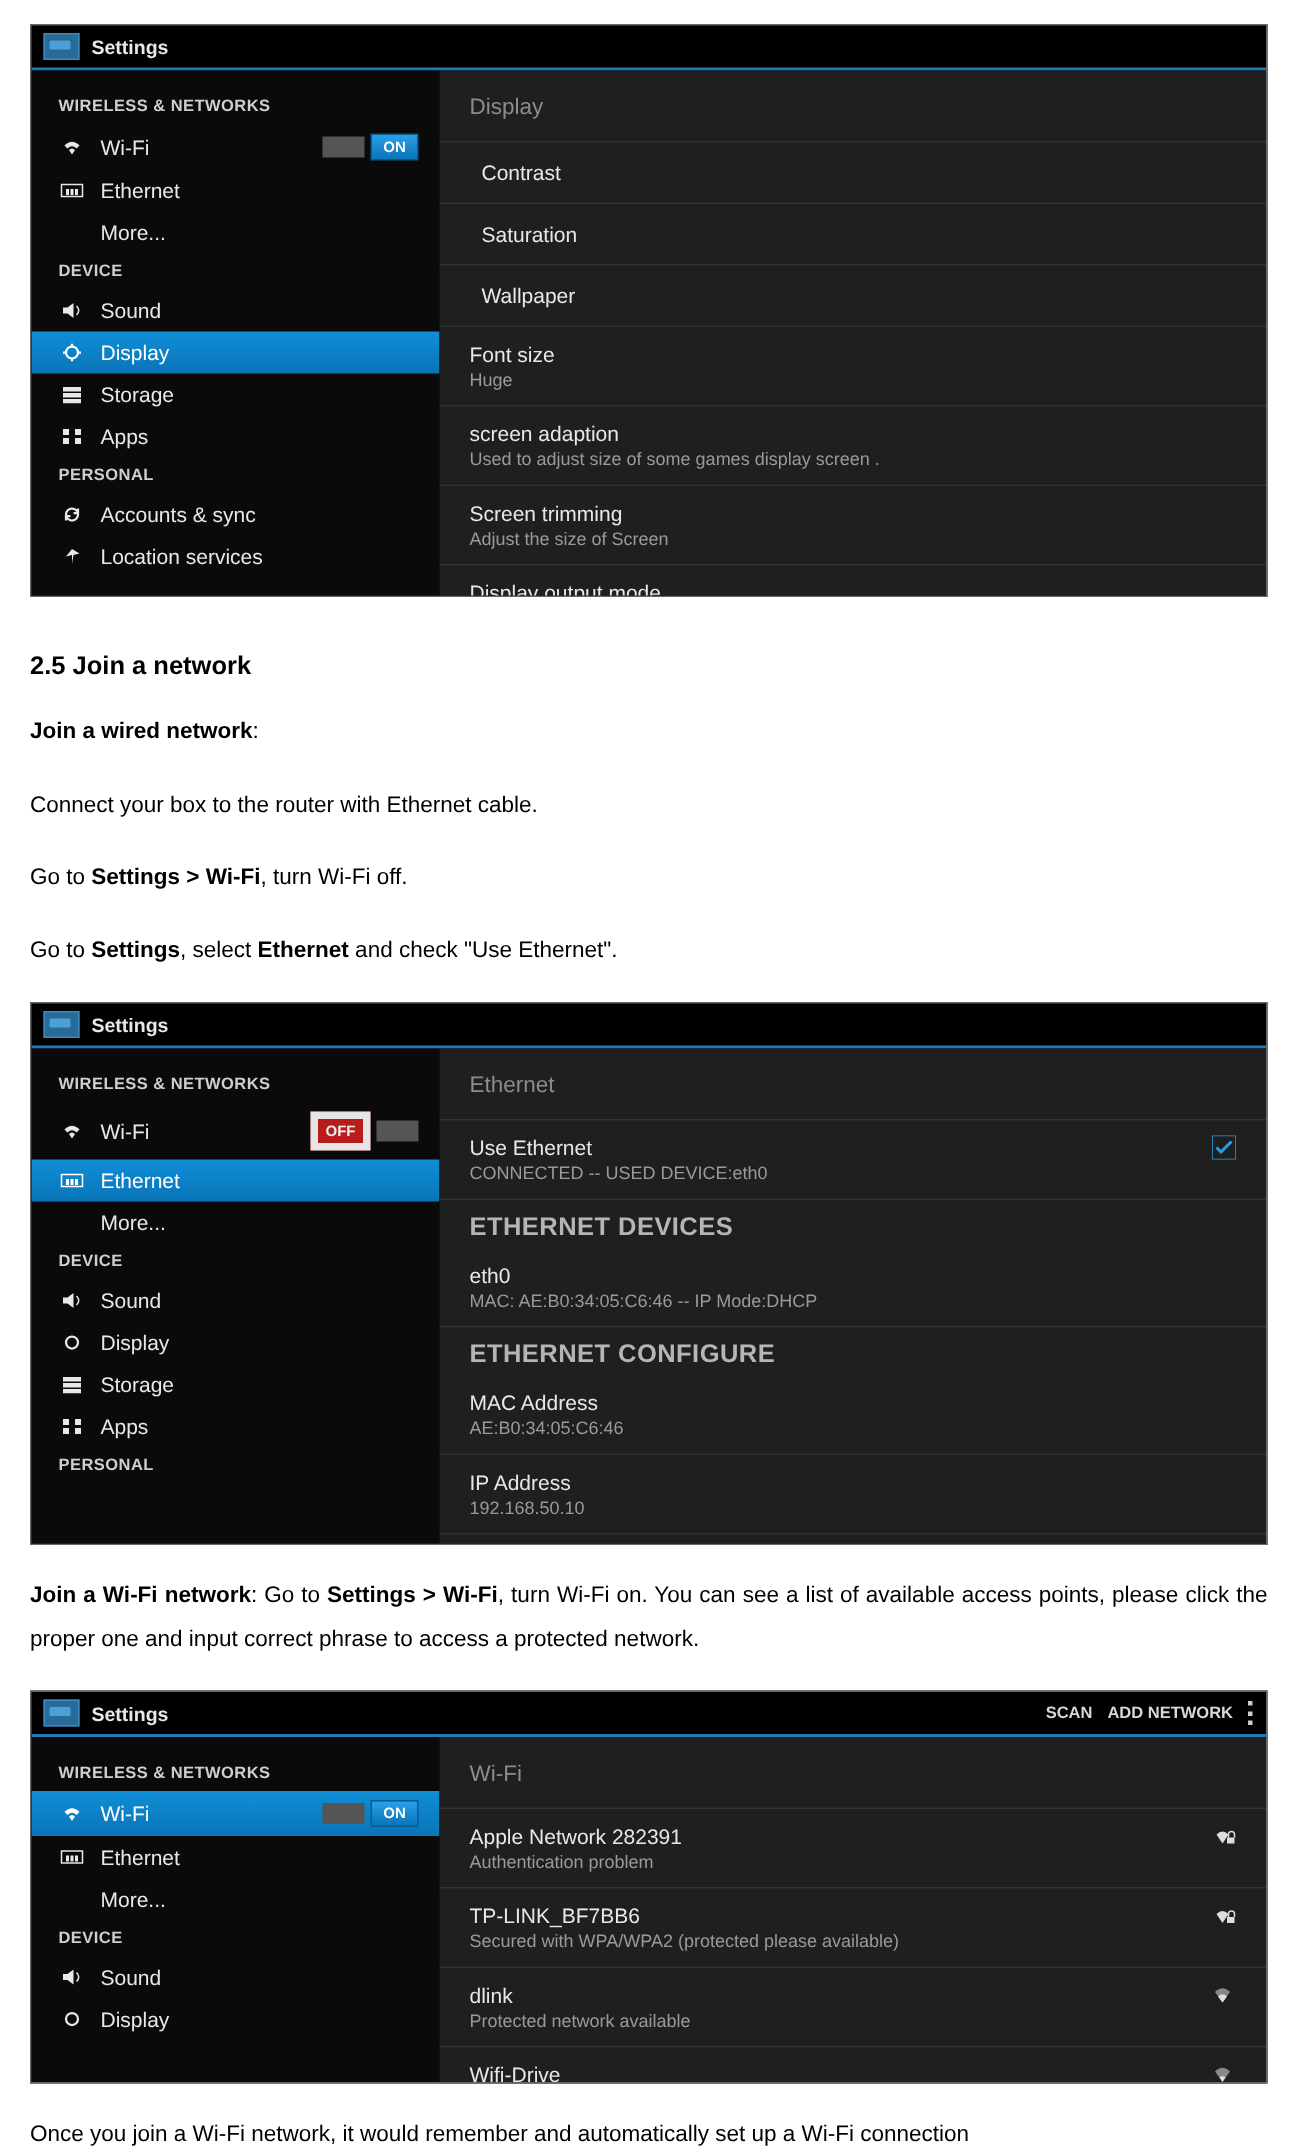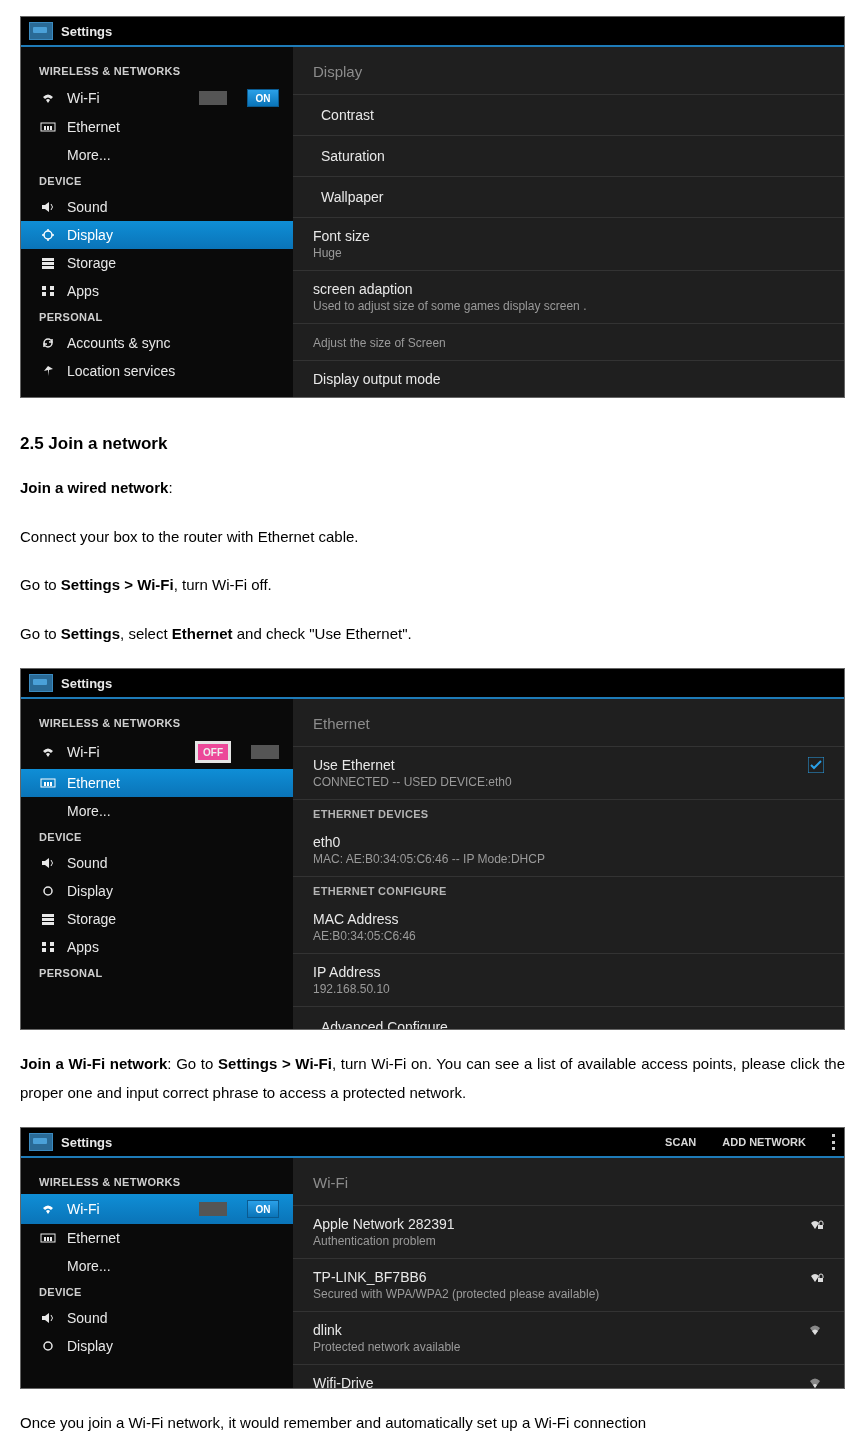--- a/index.html
+++ b/index.html
@@ -2,45 +2,45 @@
 <html><head>
 <meta charset="utf-8">
 <style>
   body { margin:0; background:#fff; font-family: Arial, Helvetica, sans-serif; color:#000; width:865px; }
   .page { padding:10px 20px 20px 20px; }
   .screenshot { background:#000; border:1px solid #666; margin:6px 0 20px 0; position:relative; }
   .titlebar { display:flex; align-items:center; padding:5px 8px; border-bottom:2px solid #1e7bb8; }
   .titlebar .logo { width:22px; height:16px; background:#2a6a96; border:1px solid #3a8ac0; display:inline-block; margin-right:8px; position:relative; }
   .titlebar .logo:before { content:""; position:absolute; left:3px; top:4px; width:14px; height:6px; background:#4aa0d8; border-radius:1px; }
   .titlebar .title { color:#e8e8e8; font-size:13px; font-weight:bold; }
-  .titlebar .right { margin-left:auto; display:flex; gap:26px; align-items:center; color:#d8d8d8; font-size:11px; font-weight:bold;justify-content:space-between; }
+  .titlebar .right { margin-left:auto; display:flex; gap:10px; align-items:center; color:#d8d8d8; font-size:11px; font-weight:bold;justify-content:space-between; }
   .titlebar .menu-dots { width:4px; height:16px; display:inline-flex; flex-direction:column; justify-content:space-between; }
   .titlebar .menu-dots span { width:3px; height:3px; background:#ccc; display:block; }
 
   .win-body { display:flex; min-height:320px; }
   .sidebar { width:272px; background:#0a0a0a; padding:12px 0 6px 0; }
   .sidebar .section-label { color:#cfcfcf; font-size:11px; font-weight:bold; padding:6px 18px 6px 18px; letter-spacing:0.3px; }
   .sidebar .item { display:flex; align-items:center; padding:6px 14px 6px 18px; color:#e8e8e8; font-size:14px; }
   .sidebar .item.selected { background:linear-gradient(#0f8ed6,#0a74b8); color:#fff; }
   .sidebar .item .icon { width:18px; height:14px; margin-right:10px; display:inline-flex; align-items:center; justify-content:center; }
   .sidebar .item .label { flex:1; }
-  .toggle { display:inline-flex; align-items:center; gap:20px; }
+  .toggle { display:inline-flex; align-items:center; gap:4px; }
   .toggle .track { width:28px; height:14px; background:#555; display:inline-block; }
   .toggle .knob-on { width:30px; height:16px; background:linear-gradient(#2aa0e8,#0a74b8); color:#fff; font-size:10px; font-weight:bold; display:inline-flex; align-items:center; justify-content:center; border:1px solid #0a5a90; }
-  .toggle .knob-off { width:30px; height:16px; background:#ec4899; color:#eee; font-size:10px; font-weight:bold; display:inline-flex; align-items:center; justify-content:center; border:3px solid #e5e5e5; }
+  .toggle .knob-off { width:30px; height:16px; background:#b91c1c; color:#eee; font-size:10px; font-weight:bold; display:inline-flex; align-items:center; justify-content:center; border:5px solid #e5e5e5; }
   .toggle.on  .track { order:-1; }
   .toggle.off .track { order:1; }
 
   .content { flex:1; background:#1f1f1f; padding:0; }
   .content .panel-title { color:#8c8c8c; font-size:15px; padding:16px 20px 14px 20px; border-bottom:1px solid #333; }
   .content .row { padding:10px 20px; border-bottom:1px solid #333; color:#e8e8e8; font-size:14px; display:flex; align-items:flex-start; }
   .content .row.simple { padding:12px 28px; }
   .content .row .txt { flex:1; }
   .content .row .sub { color:#9a9a9a; font-size:12px; margin-top:2px; }
-  .content .section-sub { color:#b5b5b5; font-size:11px; padding:8px 20px 4px 20px; font-weight:bold; letter-spacing:0.3px; }
+  .content .section-sub { color:#b5b5b5; font-size:17px; padding:8px 20px 4px 20px; font-weight:bold; letter-spacing:0.3px; }
   .content .check { width:16px; height:16px; margin-left:8px; color:#2aa0e8; font-size:14px; }
   .content .wifi-sig { width:18px; height:14px; color:#ddd; font-size:13px; text-align:center; } 
   svg { display:block; }
 
   
   h3.section-heading { font-size:17px; font-weight:bold; margin:36px 0 12px 0; }
   p.body { font-size:15px; line-height:1.9; margin:20px 0; }
   .bold { font-weight:bold; }
   p.just { text-align:justify; }
   .mt20{margin-top:20px;}
@@ -175,20 +175,21 @@
           </div>
         </div>
         <div class="row">
           <div class="txt">
             <div>screen adaption</div>
             <div class="sub">Used to adjust size of some games display screen .</div>
           </div>
         </div>
         <div class="row">
           <div class="txt">
+            <div>Screen trimming</div>
             <div class="sub">Adjust the size of Screen</div>
           </div>
         </div>
         <div class="row" style="border-bottom:none;">
           <div class="txt">
             <div>Display output mode</div>
 
           </div>
         </div>
       </div>

